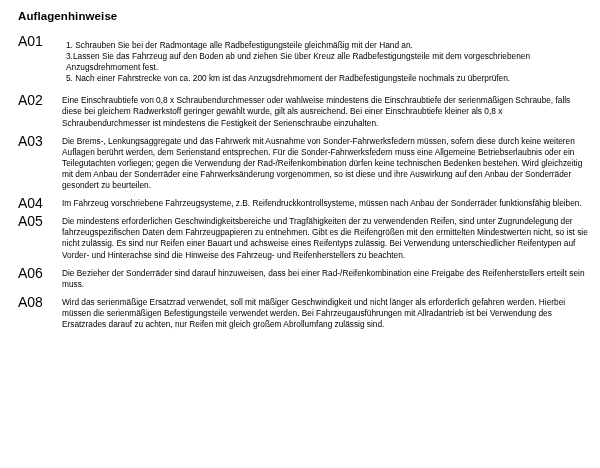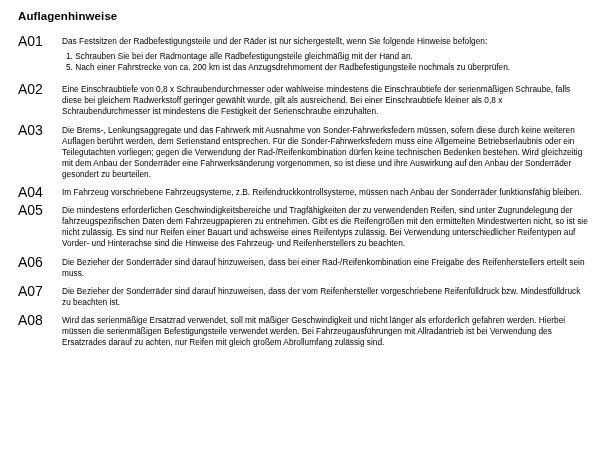--- a/index.html
+++ b/index.html
@@ -64,23 +64,23 @@
 <body>
 
 <div class="page">
   <h1 class="doc-title">Auflagenhinweise</h1>
 
   <div class="notes">
 
     <div class="note-row">
       <div class="note-code">A01</div>
       <div class="note-body">
-        <p>Das Festsitzen der Radbefestigungsteile und der Räder ist nur sichergestellt, wenn Sie folgende Hinweise befolgen:</p>
         <ul class="sub-list">
           <li>1. Schrauben Sie bei der Radmontage alle Radbefestigungsteile gleichmäßig mit der Hand an.</li>
+          <li>3.Lassen Sie das Fahrzeug auf den Boden ab und ziehen Sie über Kreuz alle Radbefestigungsteile mit dem vorgeschriebenen Anzugsdrehmoment fest.</li>
           <li>5. Nach einer Fahrstrecke von ca. 200 km ist das Anzugsdrehmoment der Radbefestigungsteile nochmals zu überprüfen.</li>
         </ul>
       </div>
     </div>
 
     <div class="note-row">
       <div class="note-code">A02</div>
       <div class="note-body">
         <p>Eine Einschraubtiefe von 0,8 x Schraubendurchmesser oder wahlweise mindestens die Einschraubtiefe der serienmäßigen Schraube, falls diese bei gleichem  Radwerkstoff geringer gewählt wurde, gilt als ausreichend. Bei einer Einschraubtiefe kleiner als 0,8 x Schraubendurchmesser ist mindestens die Festigkeit der Serienschraube einzuhalten.</p>
       </div>
@@ -107,26 +107,20 @@
       </div>
     </div>
 
     <div class="note-row">
       <div class="note-code">A06</div>
       <div class="note-body">
         <p>Die Bezieher der Sonderräder sind darauf hinzuweisen, dass bei einer Rad-/Reifenkombination eine Freigabe des Reifenherstellers erteilt sein muss.</p>
       </div>
     </div>
 
-    <div class="note-row">
-      <div class="note-code">A07</div>
-      <div class="note-body">
-        <p>Die Bezieher der Sonderräder sind darauf hinzuweisen, dass der vom Reifenhersteller vorgeschriebene Reifenfülldruck bzw. Mindestfülldruck zu beachten ist.</p>
-      </div>
-    </div>
 
     <div class="note-row">
       <div class="note-code">A08</div>
       <div class="note-body">
         <p>Wird das serienmäßige Ersatzrad verwendet, soll mit mäßiger Geschwindigkeit und nicht länger als erforderlich gefahren werden. Hierbei müssen die serienmäßigen Befestigungsteile verwendet werden. Bei Fahrzeugausführungen mit Allradantrieb ist bei Verwendung des Ersatzrades darauf zu achten, nur Reifen mit gleich großem Abrollumfang zulässig sind.</p>
       </div>
     </div>
 
   </div>
 </div>

